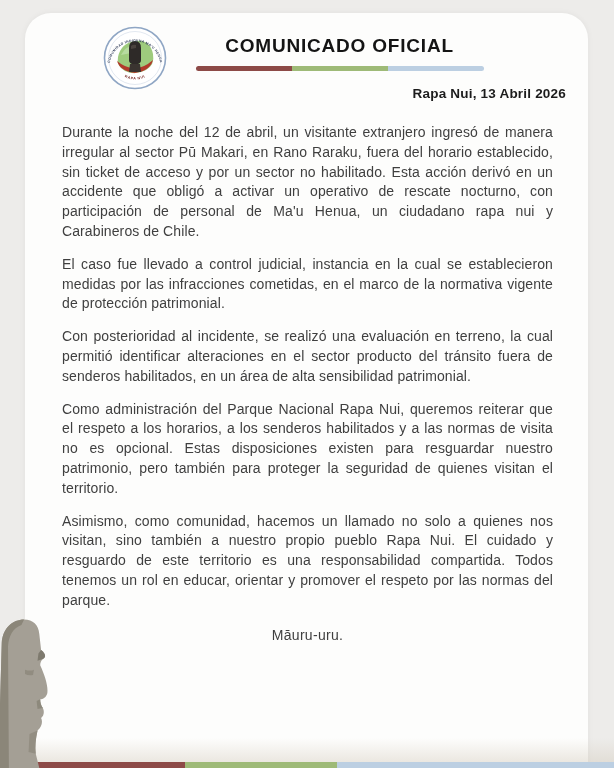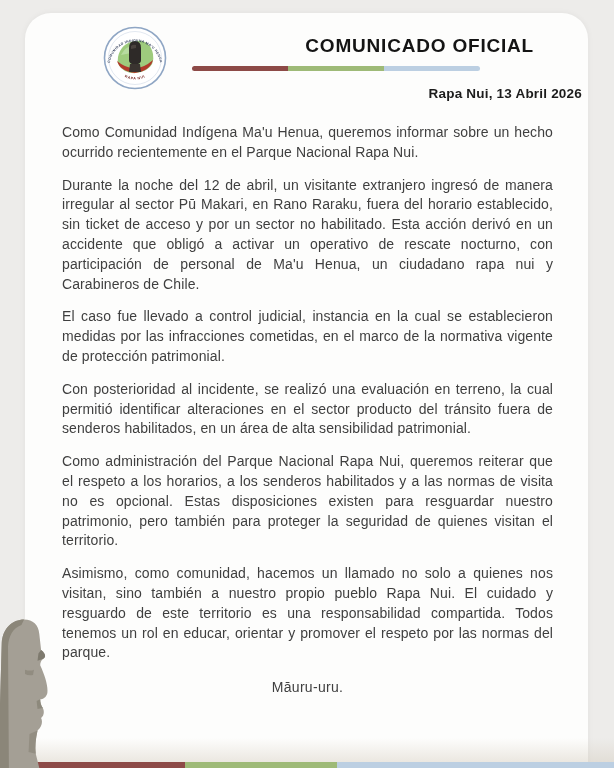--- a/index.html
+++ b/index.html
@@ -9,32 +9,32 @@
     font-family:"Liberation Sans", sans-serif;
   }
   .card{
     position:absolute;left:25px;top:13px;width:563px;bottom:0;
     background:#fdfdfc;border-radius:26px 26px 0 0;
     box-shadow:0 0 6px rgba(0,0,0,0.05);
     z-index:1;
   }
   .card-header{position:relative;height:108px;}
   .logo{position:absolute;left:78px;top:13px;width:64px;height:64px;}
-  .title-wrap{position:absolute;left:112px;right:54px;top:22px;text-align:right;}
+  .title-wrap{position:absolute;left:112px;right:46px;top:22px;text-align:center;}
   .doc-title{
     font-size:19px;font-weight:bold;color:#141414;letter-spacing:0.8px;
     margin:0;white-space:nowrap;
   }
   .divider{display:flex;width:288px;height:5px;margin:9px auto 0;}
   .divider .seg{flex:1;}
   .divider .seg.maroon{background:var(--divider_maroon);border-radius:3px 0 0 3px;}
   .divider .seg.green{background:var(--divider_green);}
   .divider .seg.blue{background:var(--divider_blue);border-radius:0 3px 3px 0;}
   .dateline{
-    position:absolute;right:6px;top:73px;
+    position:absolute;right:22px;top:73px;
     font-size:13.5px;font-weight:bold;color:#1c1c1c;letter-spacing:0.2px;
   }
   .doc-body{padding:2px 35px 0 37px;}
   .doc-body p{
     margin:0 0 13px 0;
     font-size:14px;line-height:19.8px;letter-spacing:0.1px;
     color:var(--text);text-align:justify;
   }
   .closing{
     text-align:center;font-size:14px;color:var(--text);
@@ -90,21 +90,20 @@
         <span class="seg maroon"></span>
         <span class="seg green"></span>
         <span class="seg blue"></span>
       </div>
     </div>
 
     <div class="dateline">Rapa Nui, 13 Abril 2026</div>
   </div>
 
   <div class="doc-body">
-    <p>Como Comunidad Indígena Ma'u Henua, queremos informar sobre un hecho ocurrido recientemente en el Parque Nacional Rapa Nui.</p>
     <p>Durante la noche del 12 de abril, un visitante extranjero ingresó de manera irregular al sector Pū Makari, en Rano Raraku, fuera del horario establecido, sin ticket de acceso y por un sector no habilitado. Esta acción derivó en un accidente que obligó a activar un operativo de rescate nocturno, con participación de personal de Ma'u Henua, un ciudadano rapa nui y Carabineros de Chile.</p>
     <p>El caso fue llevado a control judicial, instancia en la cual se establecieron medidas por las infracciones cometidas, en el marco de la normativa vigente de protección patrimonial.</p>
     <p>Con posterioridad al incidente, se realizó una evaluación en terreno, la cual permitió identificar alteraciones en el sector producto del tránsito fuera de senderos habilitados, en un área de alta sensibilidad patrimonial.</p>
     <p>Como administración del Parque Nacional Rapa Nui, queremos reiterar que el respeto a los horarios, a los senderos habilitados y a las normas de visita no es opcional. Estas disposiciones existen para resguardar nuestro patrimonio, pero también para proteger la seguridad de quienes visitan el territorio.</p>
     <p>Asimismo, como comunidad, hacemos un llamado no solo a quienes nos visitan, sino también a nuestro propio pueblo Rapa Nui. El cuidado y resguardo de este territorio es una responsabilidad compartida. Todos tenemos un rol en educar, orientar y promover el respeto por las normas del parque.</p>
     <div class="closing">Māuru-uru.</div>
   </div>
 
 </div>
 

